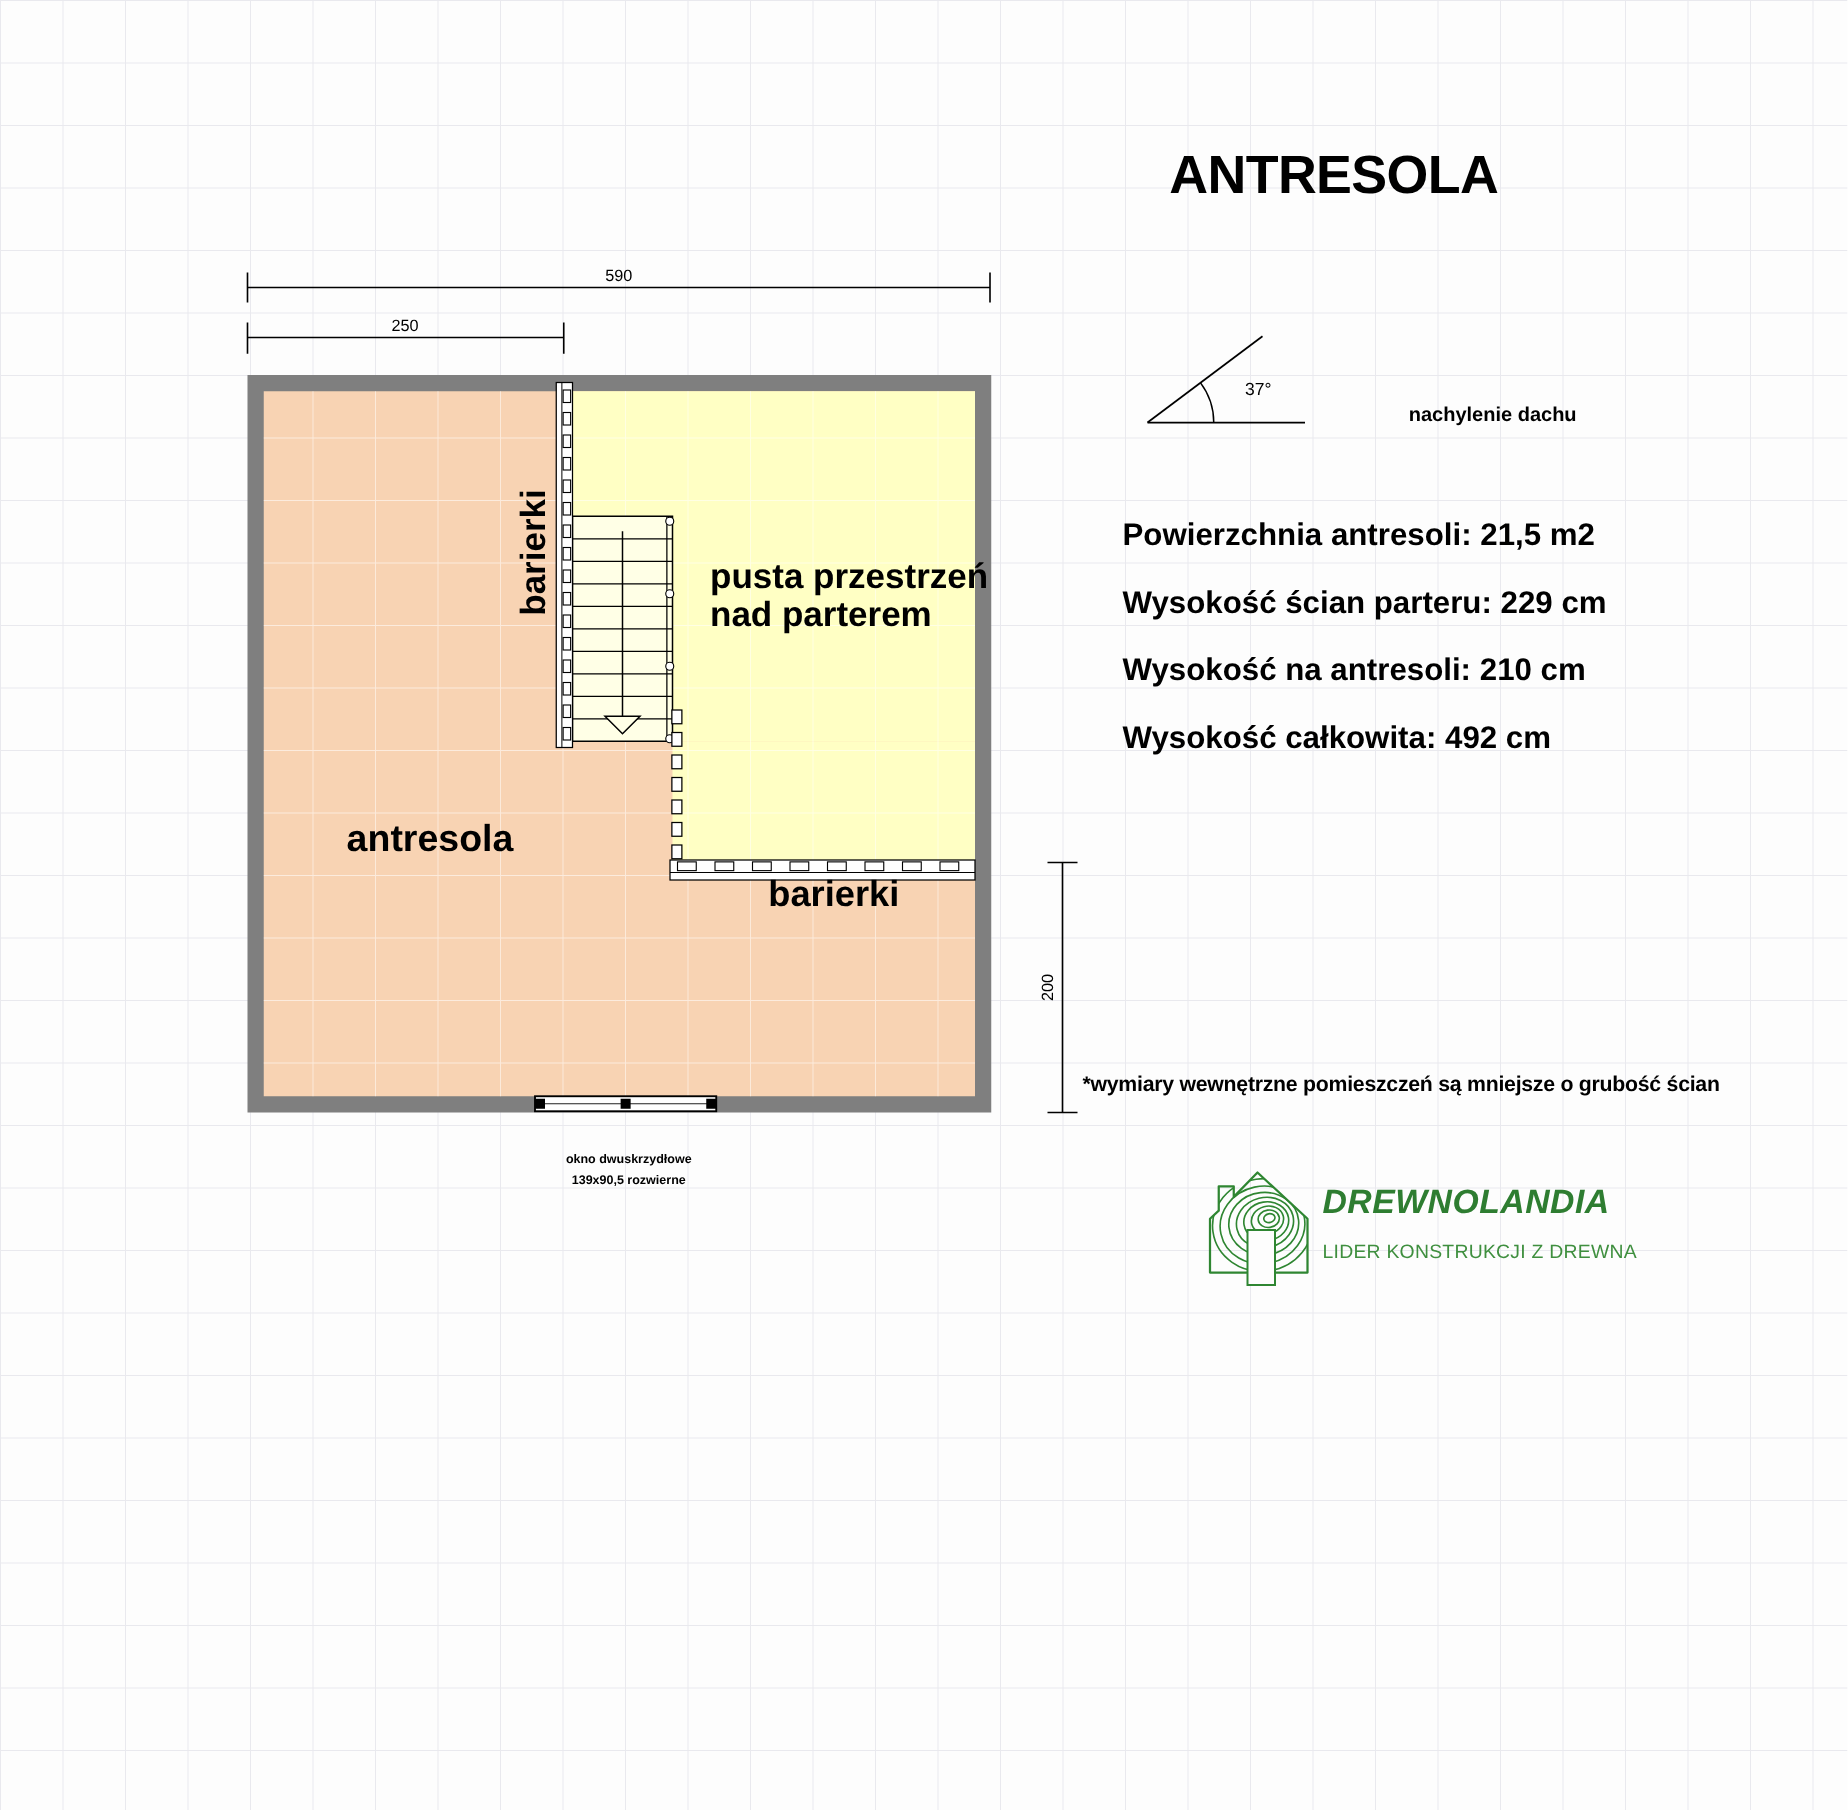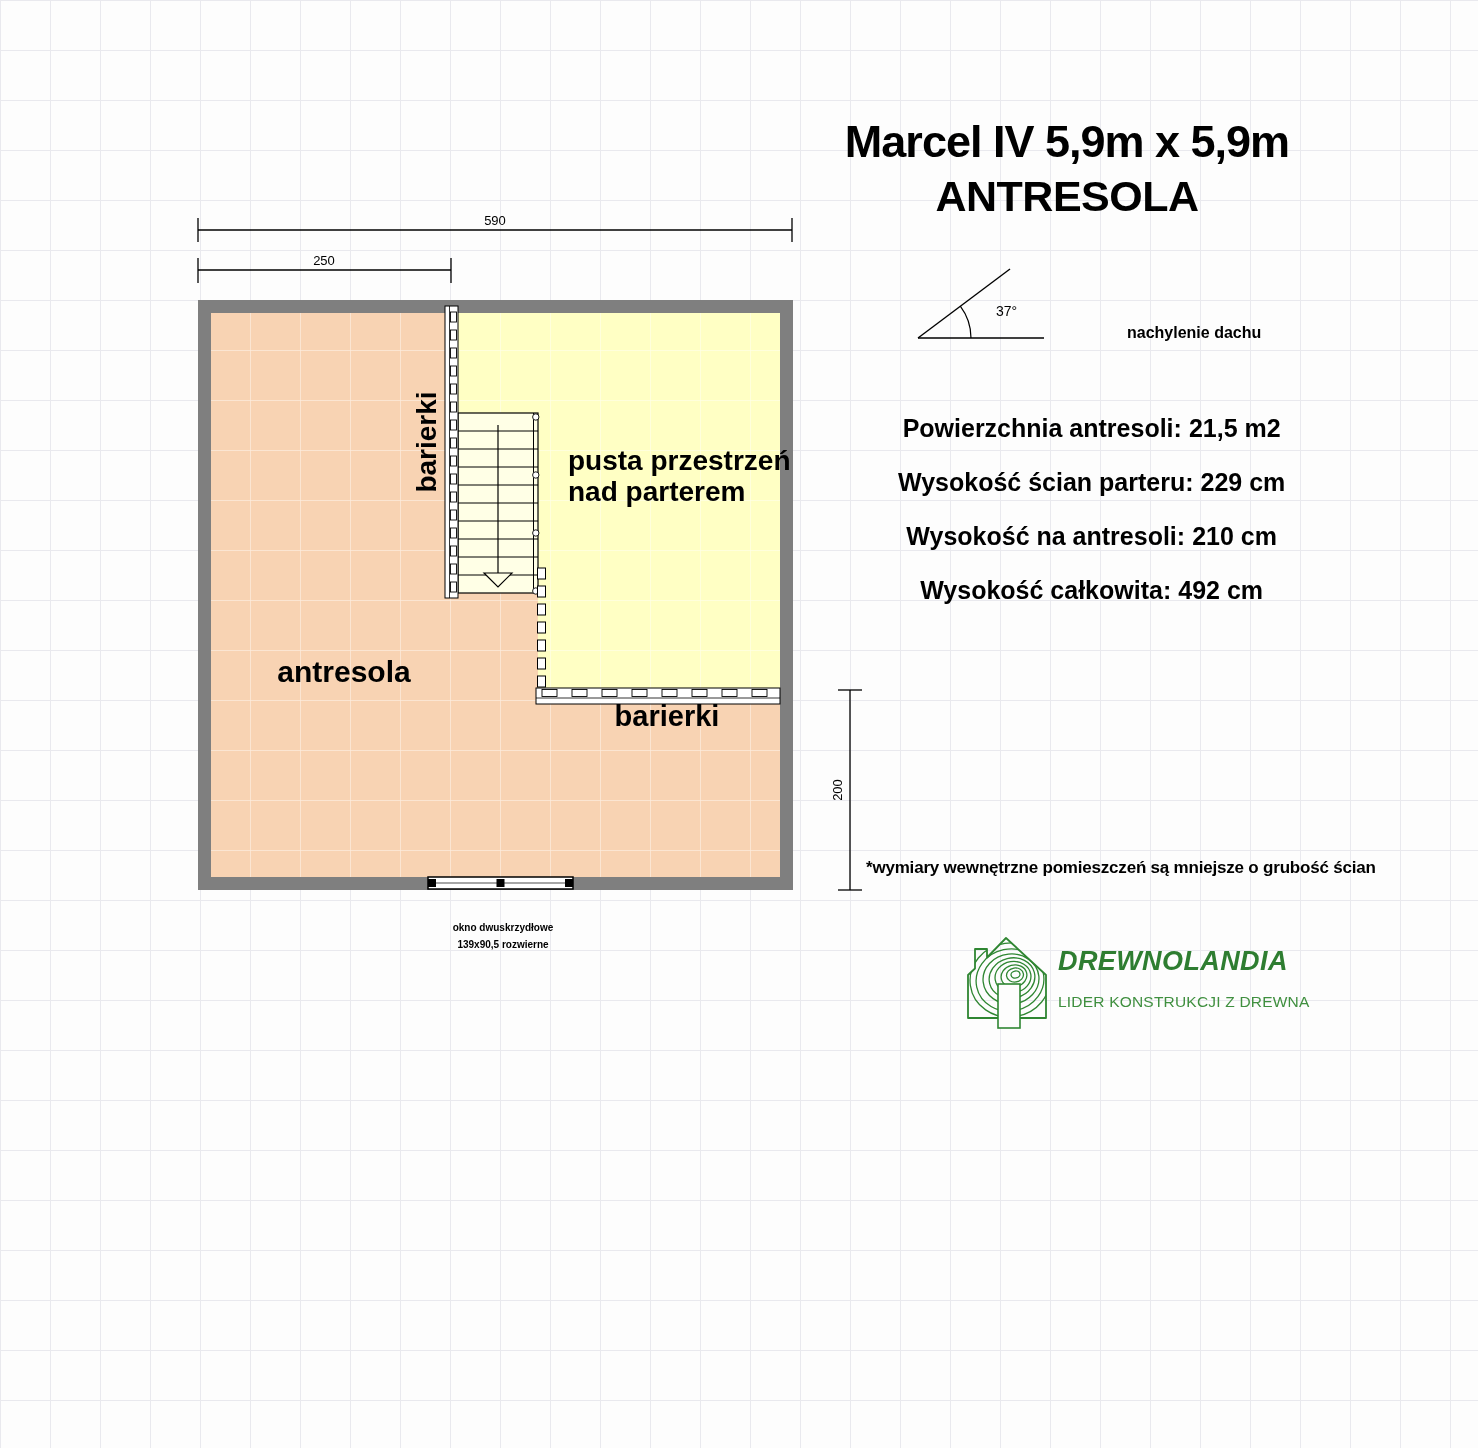--- a/index.html
+++ b/index.html
@@ -16,21 +16,21 @@
     overflow:hidden;
   }
   .abs{position:absolute;}
   
   .title-block{left:760px;top:114px;width:614px;text-align:center;}
   .title-line1{font-size:45px;font-weight:bold;line-height:56px;letter-spacing:-1px;}
   .title-line2{font-size:43px;font-weight:bold;line-height:52px;letter-spacing:-0.5px;}
   
   .roof-caption{left:1127px;top:324px;font-size:16px;font-weight:bold;}
   
-  .specs{left:898px;top:414px;text-align:center;}
+  .specs{left:898px;top:414px;}
   .spec-row{font-size:25px;font-weight:bold;margin-bottom:25px;white-space:nowrap;}
   .spec-row .val{margin-left:7px;}
   
   .note-main{left:849px;top:720px;width:500px;text-align:center;
     font-size:24px;font-weight:bold;line-height:30px;letter-spacing:-0.3px;}
   .note-secondary{left:866px;top:858px;font-size:17px;font-weight:bold;
     letter-spacing:-0.2px;white-space:nowrap;}
   
   .lbl-antresola{left:244px;top:655px;width:200px;text-align:center;
     font-size:30px;font-weight:bold;}
@@ -46,21 +46,20 @@
   .logo-name{font-size:27px;font-weight:bold;color:#2E7D31;letter-spacing:0.4px;font-style:italic;}
   .logo-tagline{font-size:15.5px;color:#3F8F3F;letter-spacing:0.2px;margin-top:16px;}
   svg text{font-family:"Liberation Sans", sans-serif;}
 </style>
 </head>
 <body>
 
 <div class="page">
 
   <div class="abs title-block">
-    <div class="title-line1">Marcel IV 5,9m x 5,9m</div>
     <div class="title-line2">ANTRESOLA</div>
   </div>
 
   <svg class="abs" style="left:900px;top:255px;" width="170" height="95" viewBox="0 0 170 95">
     <line x1="18" y1="83" x2="144" y2="83" stroke="#000" stroke-width="1.4"></line>
     <line x1="18" y1="83" x2="110" y2="14" stroke="#000" stroke-width="1.4"></line>
     <path d="M 71 83 A 53 53 0 0 0 60.3 51.1" fill="none" stroke="#000" stroke-width="1.2"></path>
     <text x="96" y="61" font-size="14" fill="#000">37°</text>
   </svg>
   <div class="abs roof-caption">nachylenie dachu</div>

